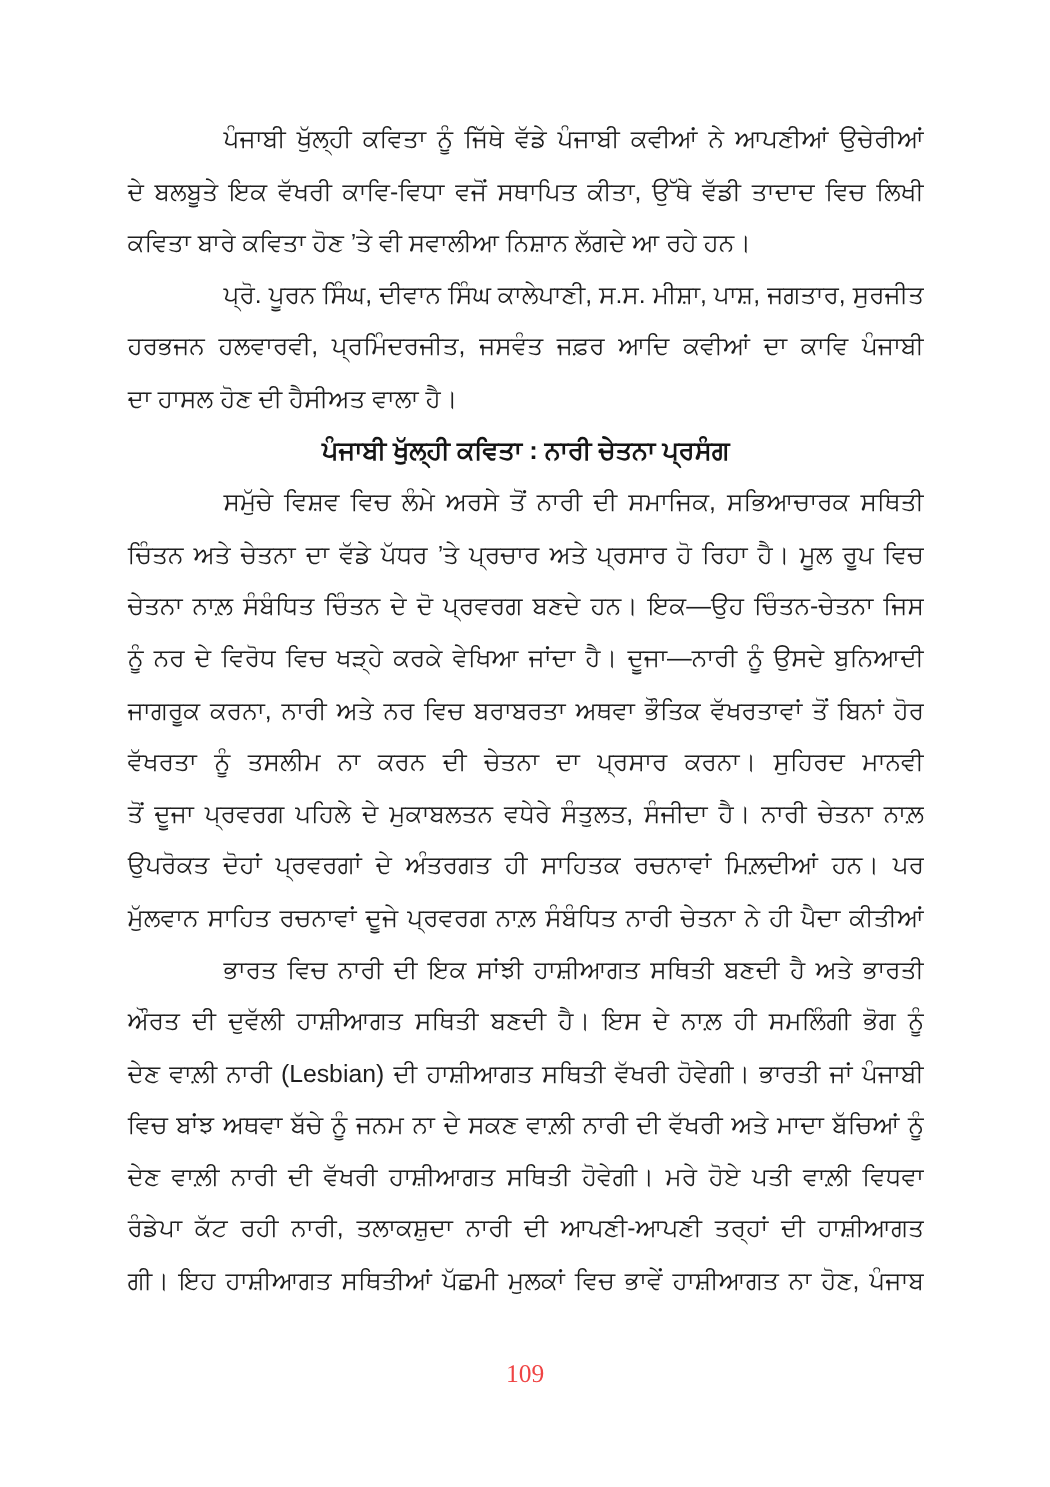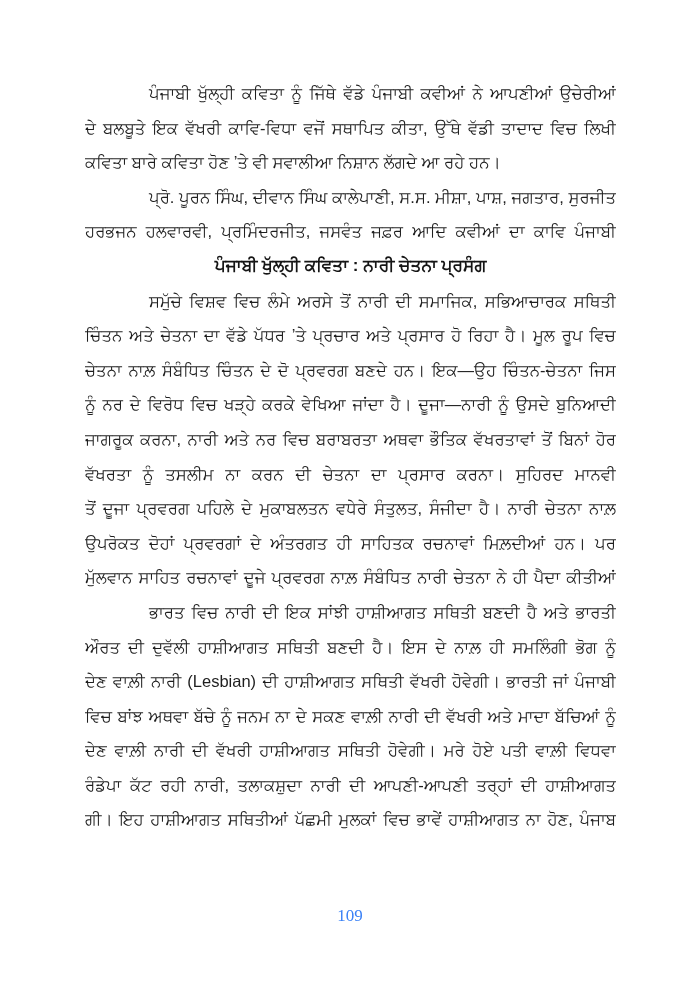--- a/index.html
+++ b/index.html
@@ -49,38 +49,39 @@
     color: #151515;
   }
   .page-number {
     position: absolute;
     top: 906px;
     left: 0;
     width: 700px;
     text-align: center;
     font-family: "Liberation Serif", "DejaVu Serif", serif;
     font-size: 17px;
-    color: #3b82f6;
+    color: #ef4444;
   }
 </style>
 </head>
 <body>
 
 <div class="page">
   <div class="body-text">
 
     <div class="para">
       <div class="line indent">ਪੰਜਾਬੀ ਖੁੱਲ੍ਹੀ ਕਵਿਤਾ ਨੂੰ ਜਿੱਥੇ ਵੱਡੇ ਪੰਜਾਬੀ ਕਵੀਆਂ ਨੇ ਆਪਣੀਆਂ ਉਚੇਰੀਆਂ ਕਾਵਿ-ਯੋਗਤਾਵਾਂ</div>
       <div class="line">ਦੇ ਬਲਬੂਤੇ ਇਕ ਵੱਖਰੀ ਕਾਵਿ-ਵਿਧਾ ਵਜੋਂ ਸਥਾਪਿਤ ਕੀਤਾ, ਉੱਥੇ ਵੱਡੀ ਤਾਦਾਦ ਵਿਚ ਲਿਖੀ ਖੁੱਲ੍ਹੀ</div>
       <div class="line last">ਕਵਿਤਾ ਬਾਰੇ ਕਵਿਤਾ ਹੋਣ ’ਤੇ ਵੀ ਸਵਾਲੀਆ ਨਿਸ਼ਾਨ ਲੱਗਦੇ ਆ ਰਹੇ ਹਨ।</div>
     </div>
 
     <div class="para">
       <div class="line indent">ਪ੍ਰੋ. ਪੂਰਨ ਸਿੰਘ, ਦੀਵਾਨ ਸਿੰਘ ਕਾਲੇਪਾਣੀ, ਸ.ਸ. ਮੀਸ਼ਾ, ਪਾਸ਼, ਜਗਤਾਰ, ਸੁਰਜੀਤ ਪਾਤਰ,</div>
       <div class="line">ਹਰਭਜਨ ਹਲਵਾਰਵੀ, ਪ੍ਰਮਿੰਦਰਜੀਤ, ਜਸਵੰਤ ਜਫ਼ਰ ਆਦਿ ਕਵੀਆਂ ਦਾ ਕਾਵਿ ਪੰਜਾਬੀ ਖੁੱਲ੍ਹੀ ਕਵਿਤਾ</div>
+      <div class="line last">ਦਾ ਹਾਸਲ ਹੋਣ ਦੀ ਹੈਸੀਅਤ ਵਾਲਾ ਹੈ।</div>
     </div>
 
     <h2 class="heading">ਪੰਜਾਬੀ ਖੁੱਲ੍ਹੀ ਕਵਿਤਾ : ਨਾਰੀ ਚੇਤਨਾ ਪ੍ਰਸੰਗ</h2>
 
     <div class="para">
       <div class="line indent">ਸਮੁੱਚੇ ਵਿਸ਼ਵ ਵਿਚ ਲੰਮੇ ਅਰਸੇ ਤੋਂ ਨਾਰੀ ਦੀ ਸਮਾਜਿਕ, ਸਭਿਆਚਾਰਕ ਸਥਿਤੀ ਬਾਰੇ</div>
       <div class="line">ਚਿੰਤਨ ਅਤੇ ਚੇਤਨਾ ਦਾ ਵੱਡੇ ਪੱਧਰ ’ਤੇ ਪ੍ਰਚਾਰ ਅਤੇ ਪ੍ਰਸਾਰ ਹੋ ਰਿਹਾ ਹੈ। ਮੂਲ ਰੂਪ ਵਿਚ ਨਾਰੀ</div>
       <div class="line">ਚੇਤਨਾ ਨਾਲ਼ ਸੰਬੰਧਿਤ ਚਿੰਤਨ ਦੇ ਦੋ ਪ੍ਰਵਰਗ ਬਣਦੇ ਹਨ। ਇਕ—ਉਹ ਚਿੰਤਨ-ਚੇਤਨਾ ਜਿਸ ਵਿਚ ਨਾਰੀ</div>
       <div class="line">ਨੂੰ ਨਰ ਦੇ ਵਿਰੋਧ ਵਿਚ ਖੜ੍ਹੇ ਕਰਕੇ ਵੇਖਿਆ ਜਾਂਦਾ ਹੈ। ਦੂਜਾ—ਨਾਰੀ ਨੂੰ ਉਸਦੇ ਬੁਨਿਆਦੀ ਹੱਕਾਂ ਬਾਰੇ</div>
       <div class="line">ਜਾਗਰੂਕ ਕਰਨਾ, ਨਾਰੀ ਅਤੇ ਨਰ ਵਿਚ ਬਰਾਬਰਤਾ ਅਥਵਾ ਭੌਤਿਕ ਵੱਖਰਤਾਵਾਂ ਤੋਂ ਬਿਨਾਂ ਹੋਰ ਕਿਸੇ</div>

